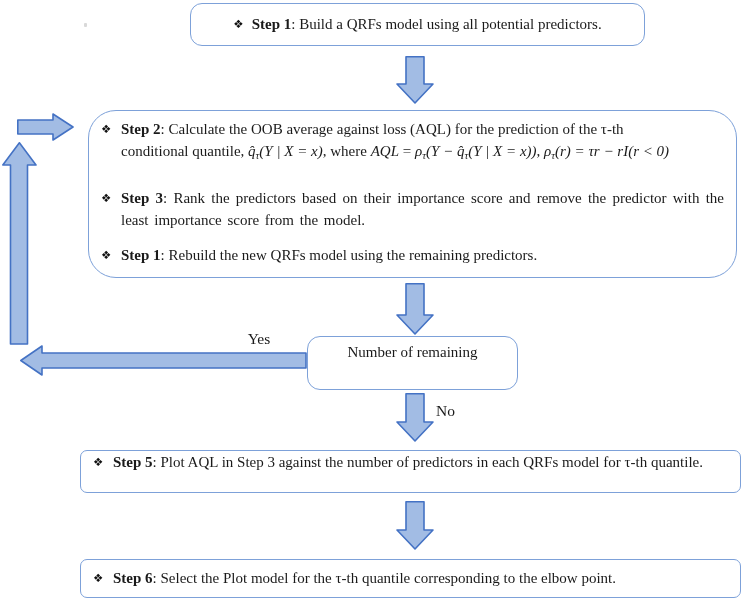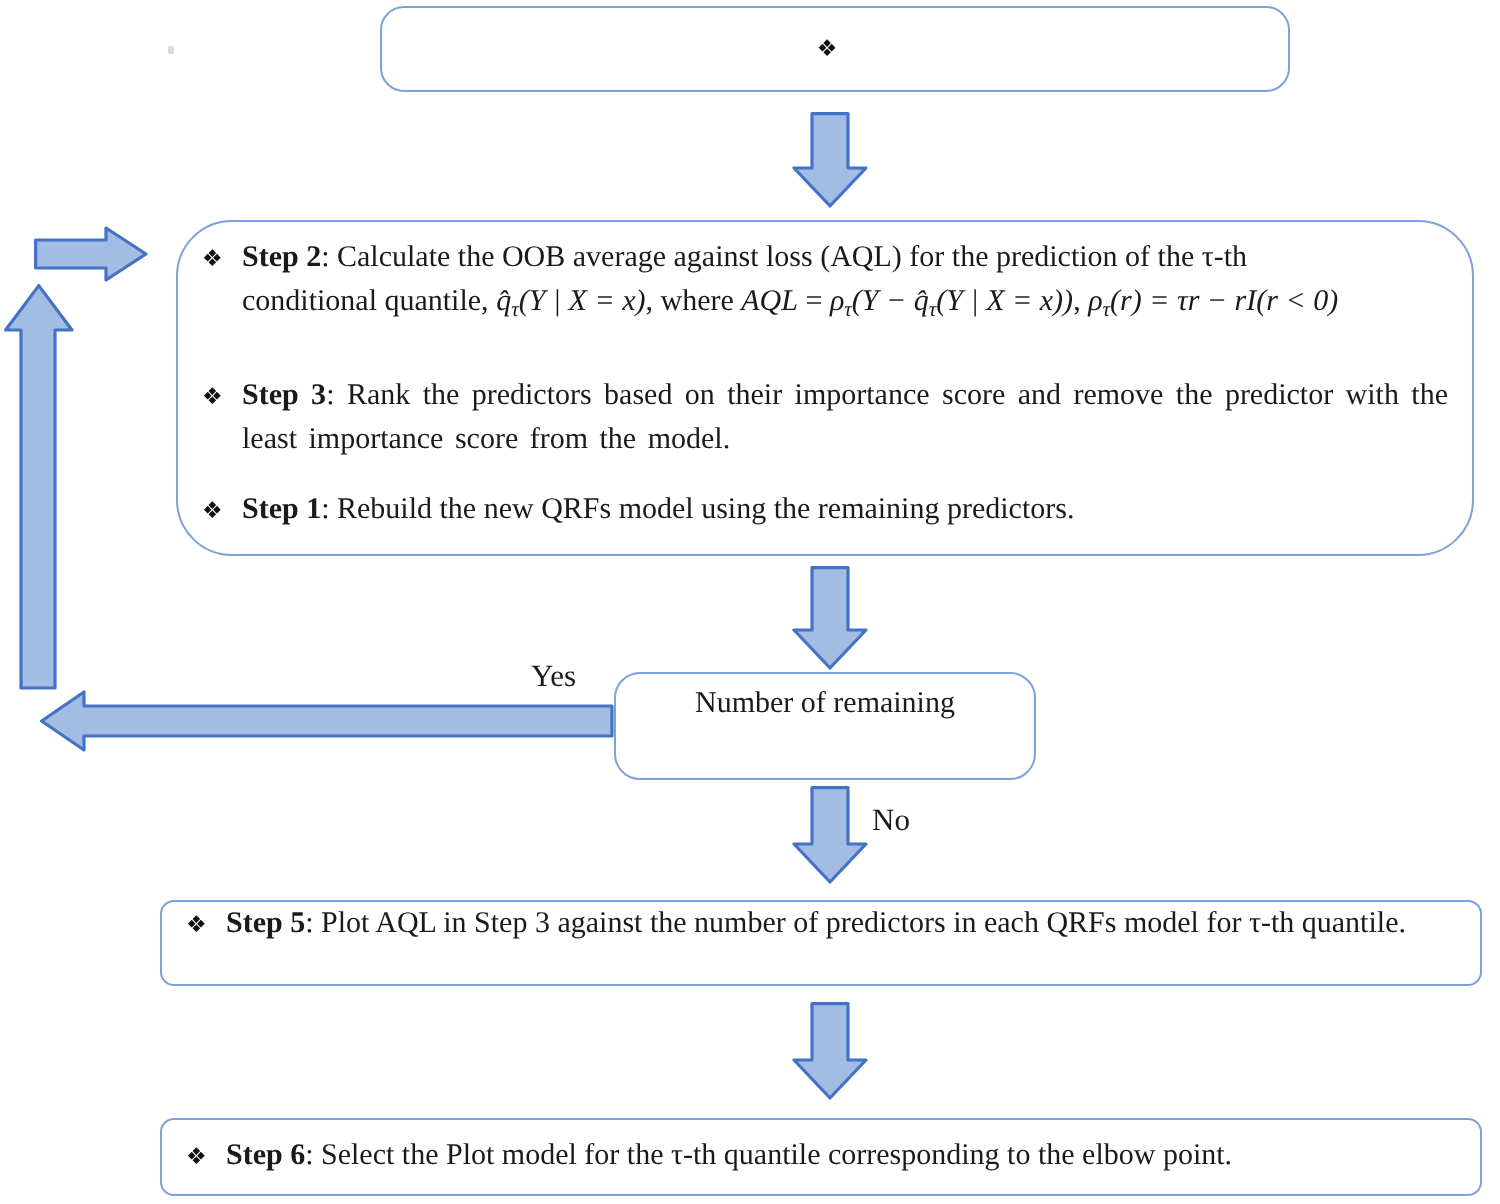--- a/index.html
+++ b/index.html
@@ -43,39 +43,40 @@
   
   .decision{left:307px;top:336px;width:211px;height:54px;border-radius:13px;
             text-align:center;font-size:15px;line-height:21.5px;padding-top:5px;}
   
   .step5{left:80px;top:450px;width:661px;height:43px;border-radius:7px;
          padding:1px 8px 0 12px;}
   .step6{left:80px;top:559px;width:661px;height:39px;border-radius:7px;
          padding:0 8px 0 12px;display:flex;align-items:center;}
   .step6 .para{align-items:center;width:100%;}
   .label{position:absolute;font-size:15.5px;line-height:18px;text-align:center;}
-  .yes-label{left:230px;top:330px;width:58px;text-align:right;}
+  .yes-label{left:230px;top:330px;width:58px;text-align:center;}
   .no-label{left:436px;top:402px;}
   .arrow{position:absolute;display:block;}
   .arrow polygon{
     fill:var(--arrow-fill);stroke:var(--arrow-stroke);
     stroke-width:1.6;stroke-linejoin:round;
   }
   .stray{position:absolute;left:84px;top:23px;width:3px;height:4px;
          background:#d9d9d9;border-radius:1px;}
 </style>
 </head>
 <body>
 
 <div class="canvas">
 
   <div class="stray"></div>
 
   <div class="box step1">
     <span class="bullet">❖</span>
+    <span class="ptext"><b>Step 1</b><span>: Build a QRFs model using all potential predictors.</span></span>
   </div>
 
   <svg class="arrow" style="left:396px;top:56px;" width="38" height="48" viewBox="0 0 38 48">
     <polygon points="10,0.8 28,0.8 28,28 37,28 19,47 1,28 10,28"></polygon>
   </svg>
 
   <div class="box bigbox">
     <div class="para p-step2">
       <span class="bullet">❖</span>
       <span class="ptext"><b>Step 2</b><span>: Calculate the OOB average against loss (AQL) for the prediction of the τ-th</span><br>

